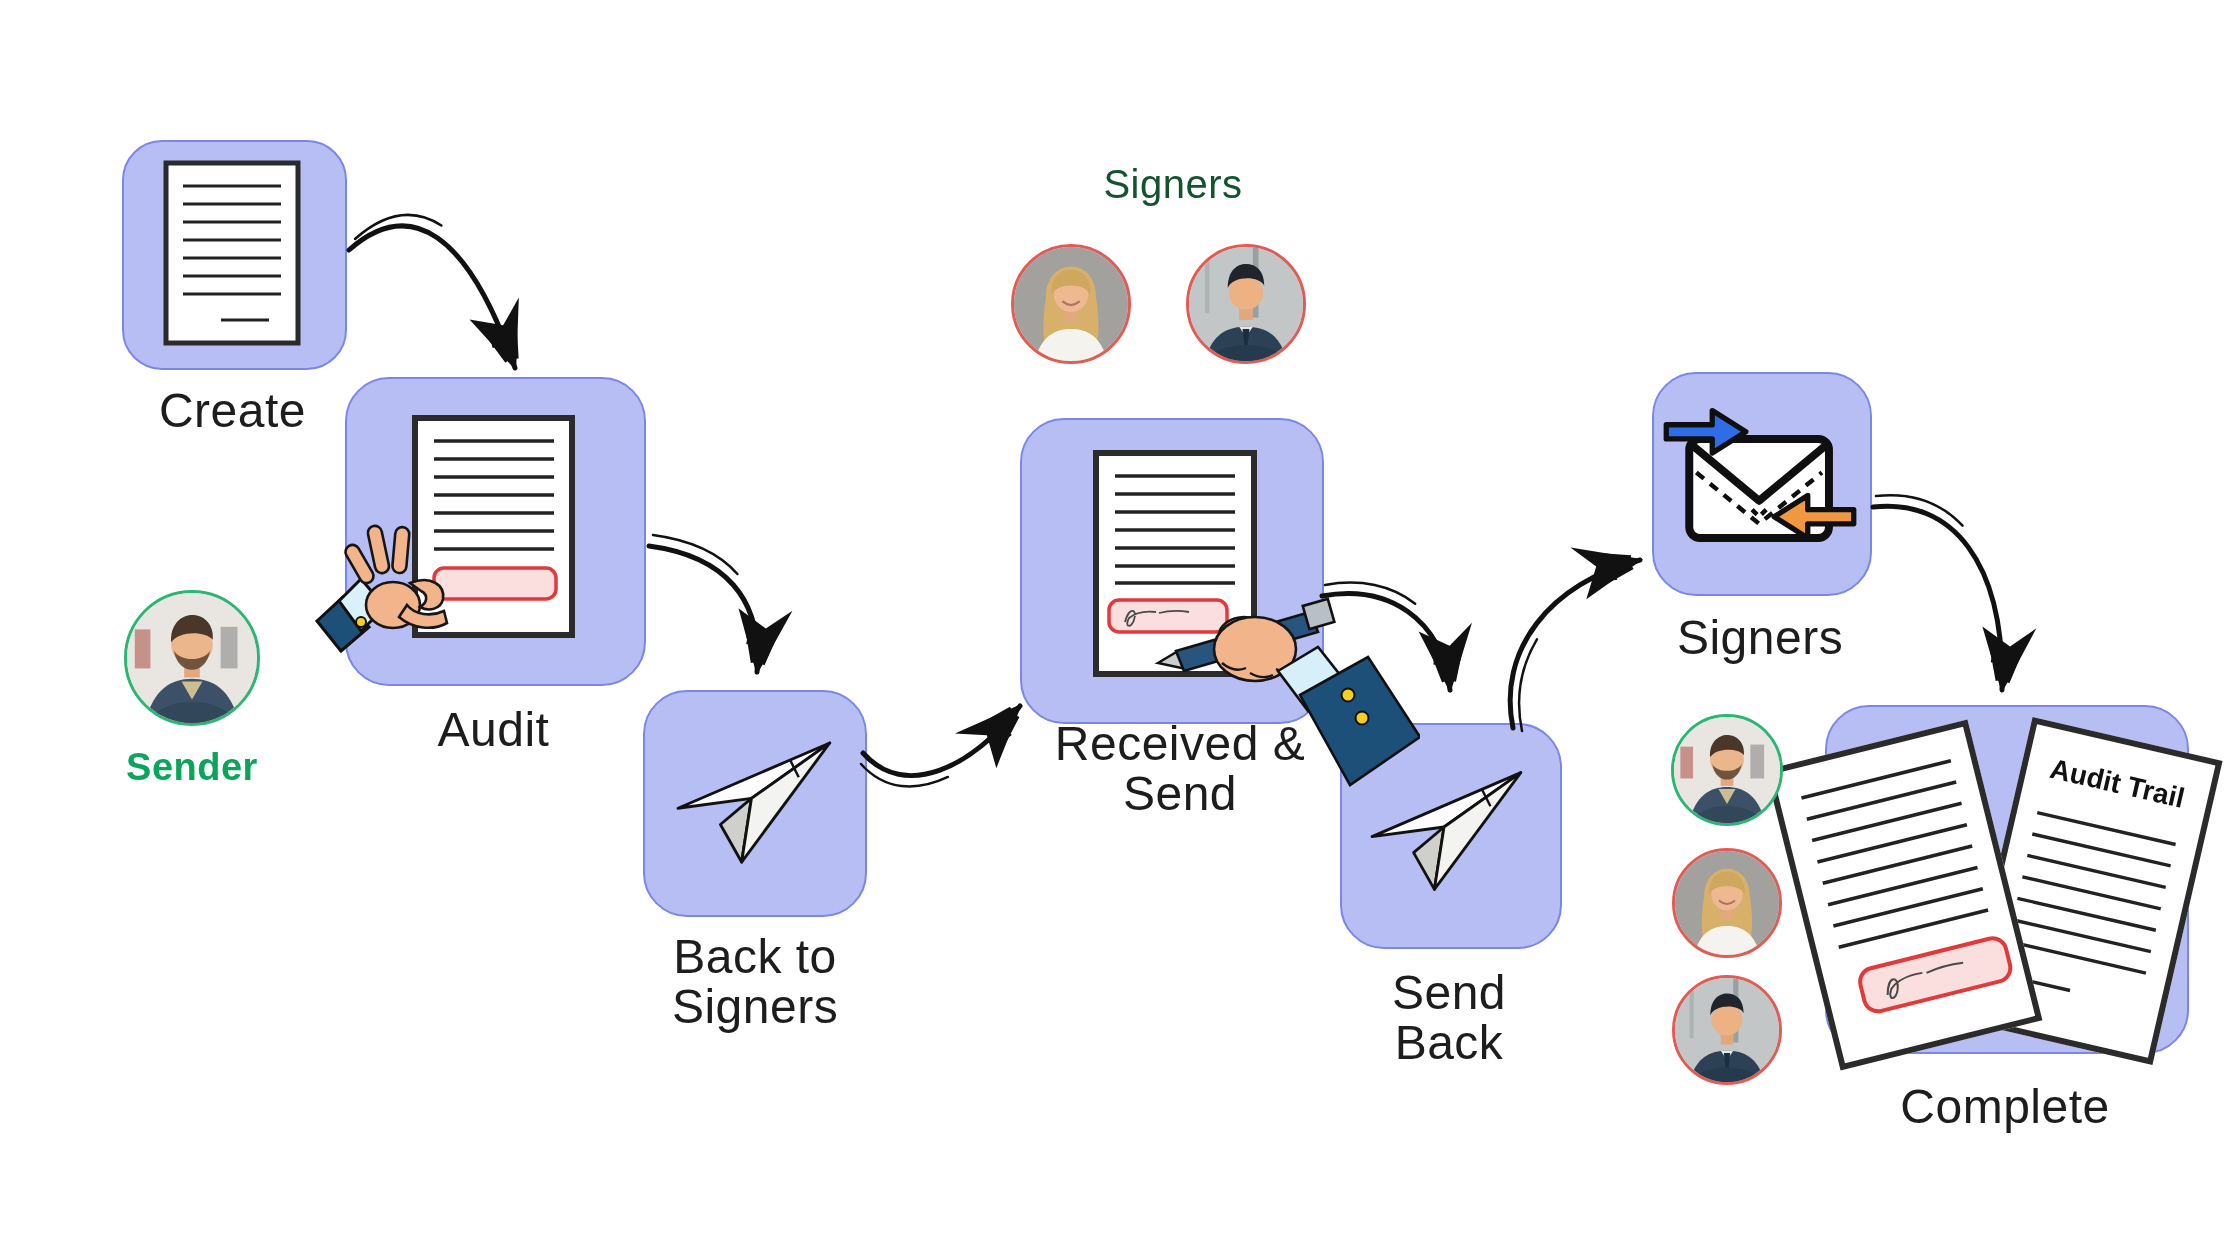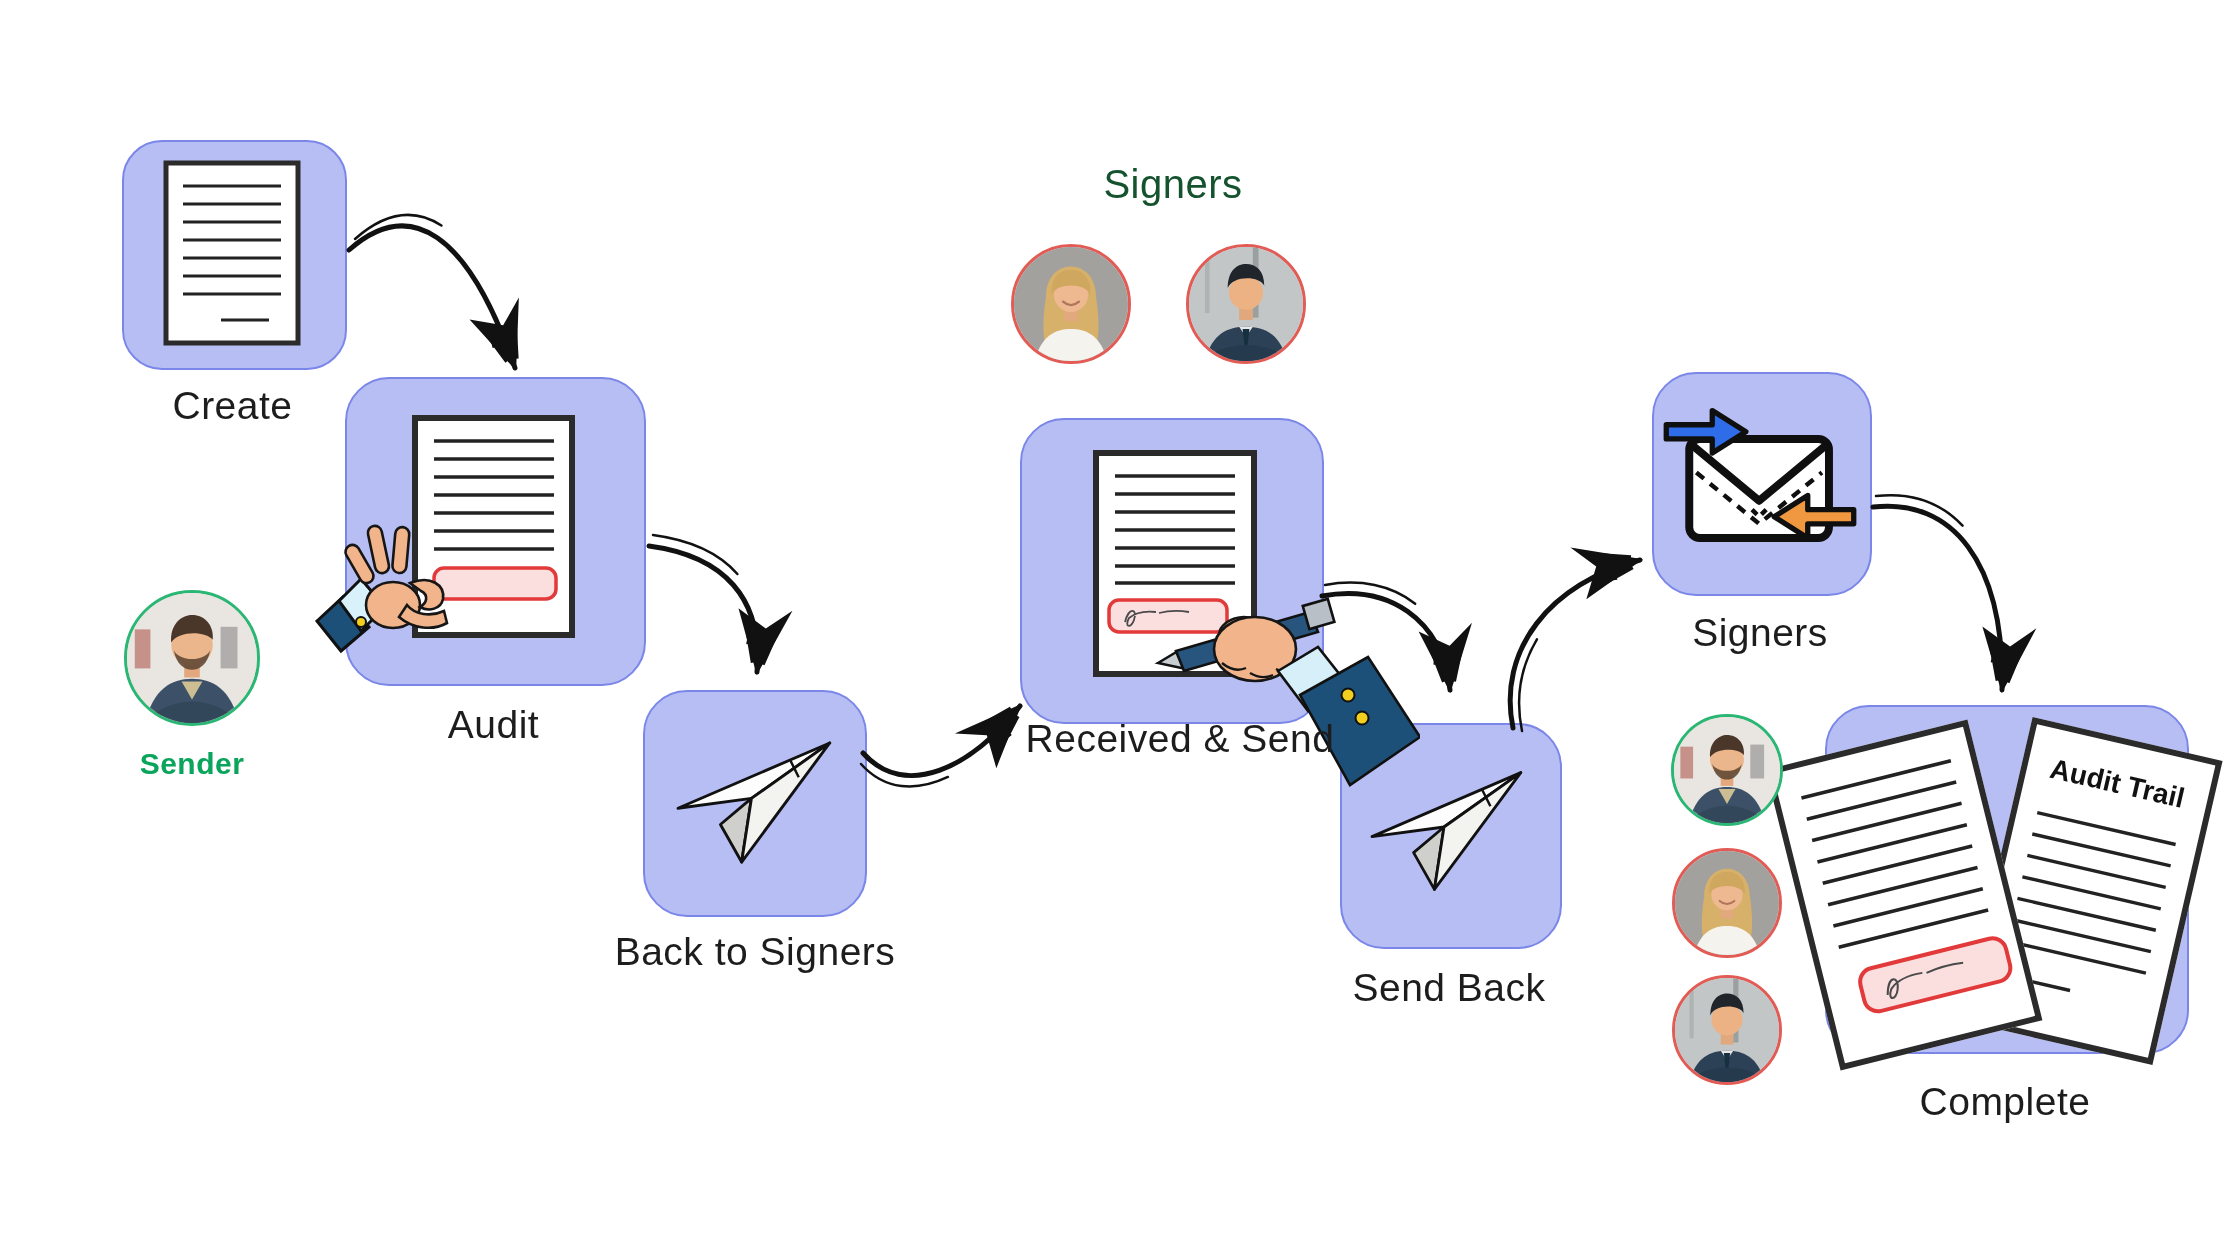--- a/index.html
+++ b/index.html
@@ -1,20 +1,20 @@
 <!DOCTYPE html>
 <html><head>
 <meta charset="utf-8">
 <style>
   html,body{margin:0;padding:0;background:#ffffff;}
   #canvas{position:relative;width:2240px;height:1260px;background:#ffffff;overflow:hidden;
           font-family:"Liberation Sans",sans-serif;}
   .box{position:absolute;background:#b7bef4;border:2px solid #7b87e8;border-radius:44px;z-index:1;}
-  .lbl{position:absolute;font-size:39px;color:#1d1d1d;text-align:center;line-height:1.05;z-index:7;letter-spacing:.5px;}
-  .lbl.green{color:#0ba45c;font-weight:700;font-size:30px;}
+  .lbl{position:absolute;font-size:48px;color:#1d1d1d;text-align:center;line-height:1.05;z-index:7;letter-spacing:.5px;}
+  .lbl.green{color:#0ba45c;font-weight:700;font-size:38px;}
   .lbl.red{color:#14532d;font-weight:400;font-size:40px;}
   .icon{position:absolute;z-index:5;}
   .avatar{position:absolute;border-radius:50%;overflow:hidden;z-index:6;box-sizing:border-box;background:#ddd;}
   .avatar svg{display:block;width:100%;height:100%;}
   .ring-green{border:3px solid #2ab673;}
   .ring-red{border:3px solid #e25c55;}
   #arrows{position:absolute;left:0;top:0;z-index:3;pointer-events:none;}
   .tilt-doc{position:absolute;background:#ffffff;border:6px solid #2b2b2b;box-sizing:border-box;}
   .tilt-doc svg{position:absolute;left:0;top:0;}
   #audit-doc{left:1995px;top:735px;width:195px;height:312px;transform:rotate(13deg);z-index:5;}

